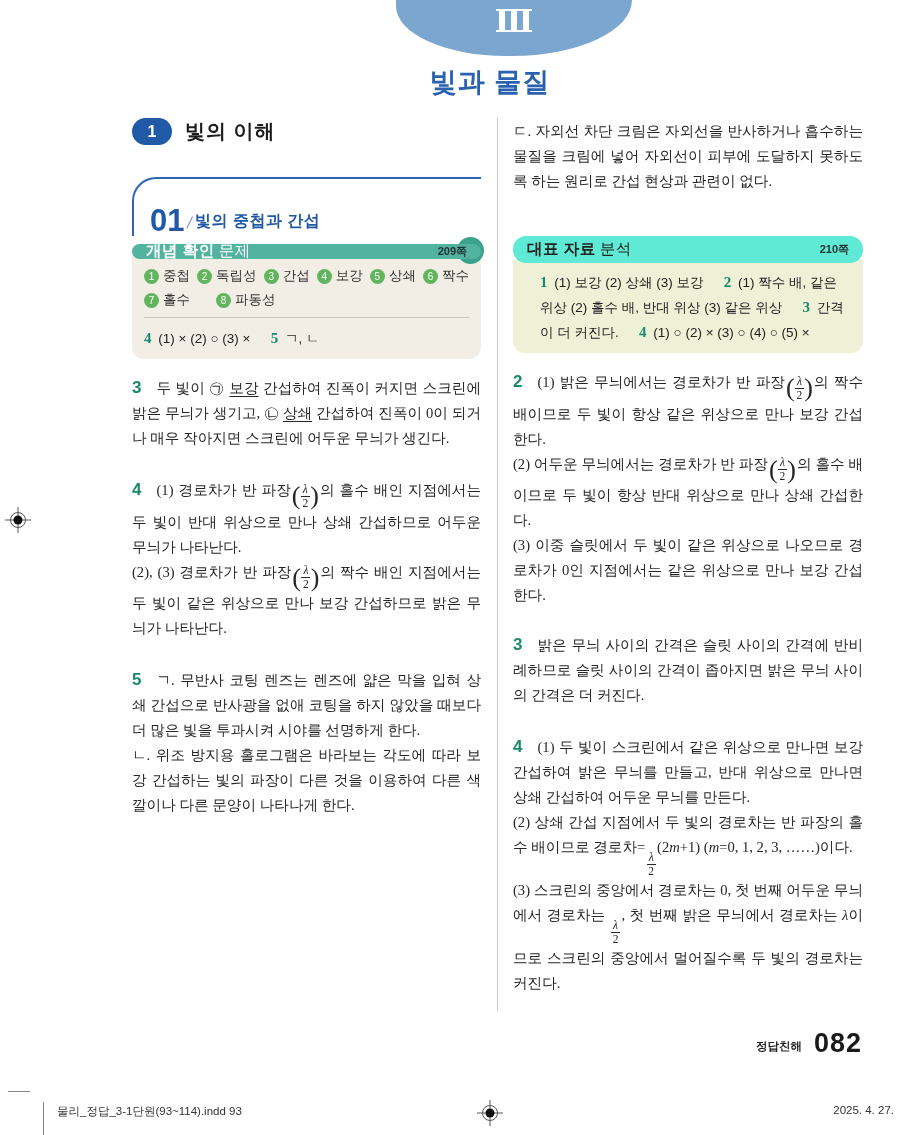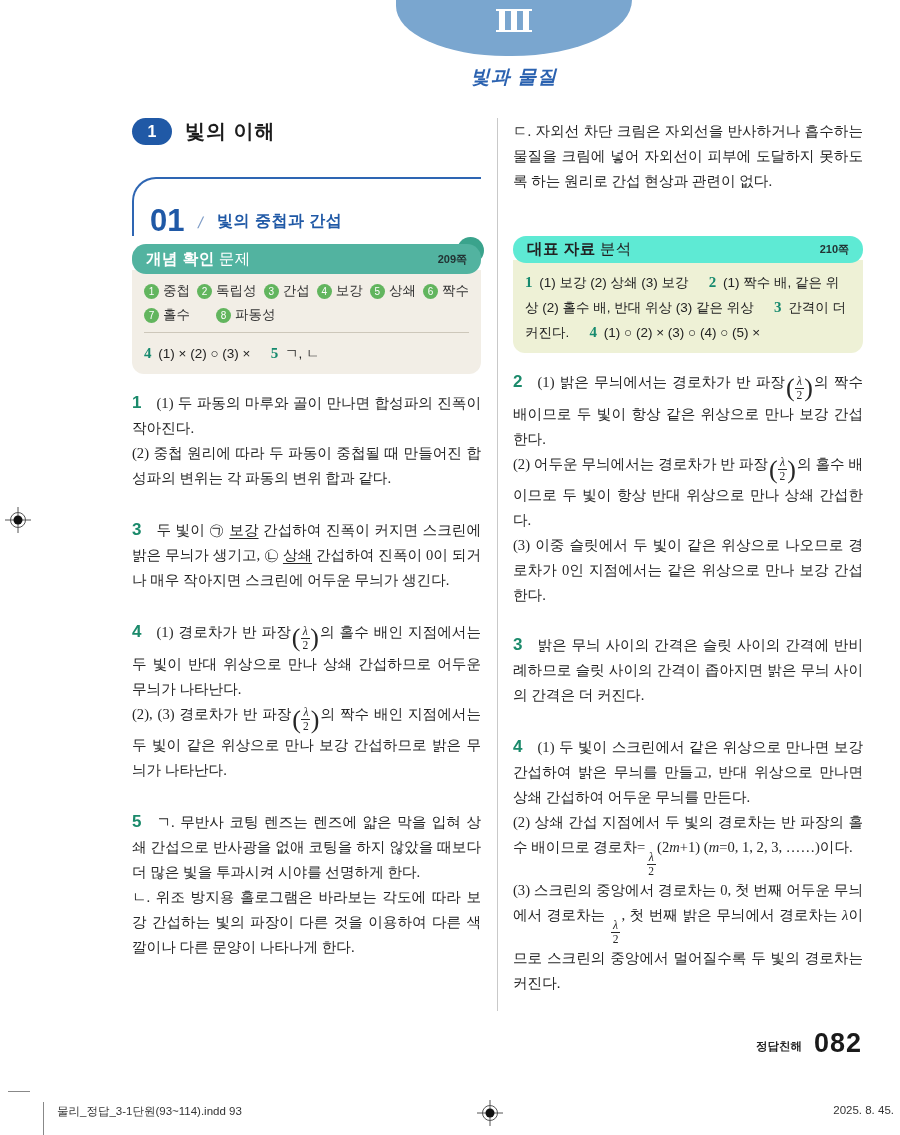--- a/index.html
+++ b/index.html
@@ -4,47 +4,47 @@
 <style>
   html,body{margin:0;padding:0;background:#e9e9e9;}
   #page{position:relative;width:900px;height:1135px;background:#ffffff;overflow:hidden;
         font-family:"Liberation Sans","DejaVu Sans",sans-serif;color:#2b2b2b;}
 
   
   .blob{position:absolute;left:396px;top:0;width:236px;height:56px;background:#7aa6cf;
         border-radius:0 0 120px 110px / 0 0 56px 50px;}
   .blob .roman{position:absolute;left:0;top:2px;width:100%;text-align:center;
         font-family:"Liberation Serif","DejaVu Serif",serif;font-weight:bold;font-size:32px;color:#ffffff;}
-  .chapter-title{position:absolute;left:396px;top:64px;width:236px;text-align:center;
-        font-weight:bold;font-size:19px;letter-spacing:1px;color:#2b62b0;font-style:italic;}
+  .chapter-title{position:absolute;left:372px;top:64px;width:236px;text-align:center;
+        font-weight:bold;font-size:27px;letter-spacing:1px;color:#2b62b0;}
 
   
   .divider-v{position:absolute;left:497px;top:118px;width:1px;height:893px;background:#c9c9c9;}
   .col{position:absolute;}
   .col-left{left:132px;top:118px;width:349px;}
   .col-right{left:513px;top:119px;width:350px;}
 
   
   .unit-header{display:flex;align-items:center;gap:13px;height:27px;margin-bottom:32px;}
   .unit-badge{width:40px;height:27px;border-radius:14px;background:#2059a6;color:#fff;
         display:flex;align-items:center;justify-content:center;font-weight:bold;font-size:16px;}
   .unit-title{font-weight:bold;font-size:20px;color:#1c1c1c;letter-spacing:1px;}
 
   
   .lesson-header{position:relative;height:50px;margin-bottom:8px;
         border-top:2px solid #2e66b3;border-left:2px solid #2e66b3;border-top-left-radius:24px;
-        padding:7px 0 0 16px;display:flex;align-items:flex-end;gap:14px;}
+        padding:7px 0 0 16px;display:flex;align-items:flex-end;gap:3px;}
   .lesson-num{font-size:31px;line-height:1;color:#2059a6;font-weight:600;}
   .lesson-slash{font-size:16px;color:#7d9bc6;transform:skewX(-12deg);padding-bottom:4px;}
   .lesson-title{font-size:16px;font-weight:bold;color:#2059a6;padding-bottom:4px;letter-spacing:0.5px;}
 
   
   .concept-box{position:relative;margin-bottom:16px;}
   .concept-bump{position:absolute;right:-3px;top:-7px;width:27px;height:27px;border-radius:50%;background:#3aa38c;}
-  .concept-header{position:relative;background:#52b3a0;border-radius:14px;height:30px;
+  .concept-header{position:relative;background:#52b3a0;border-radius:14px;height:15px;
         display:flex;align-items:center;padding:0 14px;}
   .box-title{color:#ffffff;font-size:15.5px;font-weight:bold;letter-spacing:0.5px;}
   .box-title .light{font-weight:normal;margin-left:4px;}
   .box-page{margin-left:auto;font-size:11px;font-weight:bold;color:#233;}
   .concept-body{background:#f2eee6;border-radius:0 0 12px 12px;margin-top:-4px;
         padding:12px 12px 8px 12px;}
   .term-row{display:flex;align-items:center;margin-bottom:6px;}
   .term-row.first{justify-content:space-between;}
   .term-row.second{gap:26px;}
   .term{display:inline-flex;align-items:center;gap:4px;font-size:13.5px;color:#333;}
@@ -52,21 +52,21 @@
         font-size:10px;display:inline-flex;align-items:center;justify-content:center;}
   .concept-divider{height:1px;background:#cdc7ba;margin:8px 0 8px 0;}
   .ans-line{font-size:13.5px;color:#222;line-height:25px;}
   .ans-num{color:#168a6e;font-weight:bold;font-size:15px;font-family:"Liberation Serif","DejaVu Serif",serif;margin-right:3px;}
 
   
   .data-box{position:relative;margin-bottom:16px;}
   .data-header{position:relative;background:#5eead4;border-radius:13px;height:27px;
         display:flex;align-items:center;padding:0 14px;}
   .data-header .box-title{color:#222;}
-  .data-body{background:#eef1d6;border-radius:0 0 12px 12px;margin-top:-3px;padding:10px 12px 8px 12px;}
+  .data-body{background:#eef1d6;border-radius:0 0 12px 12px;margin-top:-3px;padding:10px 12px 8px 27px;}
 
   
   .para{font-family:"Liberation Serif","DejaVu Serif",serif;font-size:14.6px;line-height:25px;
         color:#262626;text-align:justify;margin-bottom:26px;}
   .p-num{color:#1b8a6b;font-weight:bold;font-size:17px;
          font-family:"Liberation Sans","DejaVu Sans",sans-serif;margin-right:15px;}
   .ul{text-decoration:underline;text-underline-offset:3px;}
   .it{font-style:italic;font-family:"Liberation Serif","DejaVu Serif",serif;}
   .fracwrap{display:inline-flex;align-items:center;vertical-align:-9px;margin:0 1px;}
   .frac{display:inline-flex;flex-direction:column;align-items:center;font-size:11.5px;line-height:13px;}
@@ -152,21 +152,20 @@
           <span class="term">
               <span class="term-circle">8</span>
               <span>파동성</span>
             </span>
         </div>
         <div class="concept-divider"></div>
         <div class="ans-line"><span class="ans-num">4</span> (1) × (2) ○ (3) ×  <span class="ans-num">5</span> ㄱ, ㄴ</div>
       </div>
     </div>
 
-    <div class="para"><span class="p-num">1</span><span>(1) 두 파동의 마루와 골이 만나면 합성파의 진폭이 작아진다.<br>(2) 중첩 원리에 따라 두 파동이 중첩될 때 만들어진 합성파의 변위는 각 파동의 변위 합과 같다.</span></div>
     <div class="para"><span class="p-num">3</span><span>두 빛이 ㉠ <span class="ul">보강</span> 간섭하여 진폭이 커지면 스크린에 밝은 무늬가 생기고, ㉡ <span class="ul">상쇄</span> 간섭하여 진폭이 0이 되거나 매우 작아지면 스크린에 어두운 무늬가 생긴다.</span></div>
     <div class="para"><span class="p-num">4</span><span>(1) 경로차가 반 파장<span class="fracwrap">
             <span class="paren">(</span>
             <span class="frac">
               <span class="ftop">λ</span>
               <span class="fbot">2</span>
             </span>
             <span class="paren">)</span>
           </span>의 홀수 배인 지점에서는 두 빛이 반대 위상으로 만나 상쇄 간섭하므로 어두운 무늬가 나타난다.<br>(2), (3) 경로차가 반 파장<span class="fracwrap">
             <span class="paren">(</span>
@@ -225,21 +224,21 @@
   </div>
 
   <div class="page-footer">
     <span class="footer-label">정답친해</span>
     <span class="footer-pagenum">082</span>
   </div>
 
   <div class="crop-h"></div>
   <div class="crop-v"></div>
   <div class="file-info">물리_정답_3-1단원(93~114).indd   93</div>
-  <div class="print-date">2025. 8. 45.</div>
+  <div class="print-date">2025. 4. 27.</div>
 
   <svg class="reg-mark reg-left" width="26" height="26">
     <line x1="13" y1="0" x2="13" y2="26" stroke="#555" stroke-width="1"></line>
     <line x1="0" y1="13" x2="26" y2="13" stroke="#555" stroke-width="1"></line>
     <circle cx="13" cy="13" r="7.5" fill="none" stroke="#555" stroke-width="1"></circle>
     <circle cx="13" cy="13" r="4.5" fill="#111"></circle>
   </svg>
   <svg class="reg-mark reg-center" width="26" height="26">
     <line x1="13" y1="0" x2="13" y2="26" stroke="#555" stroke-width="1"></line>
     <line x1="0" y1="13" x2="26" y2="13" stroke="#555" stroke-width="1"></line>

